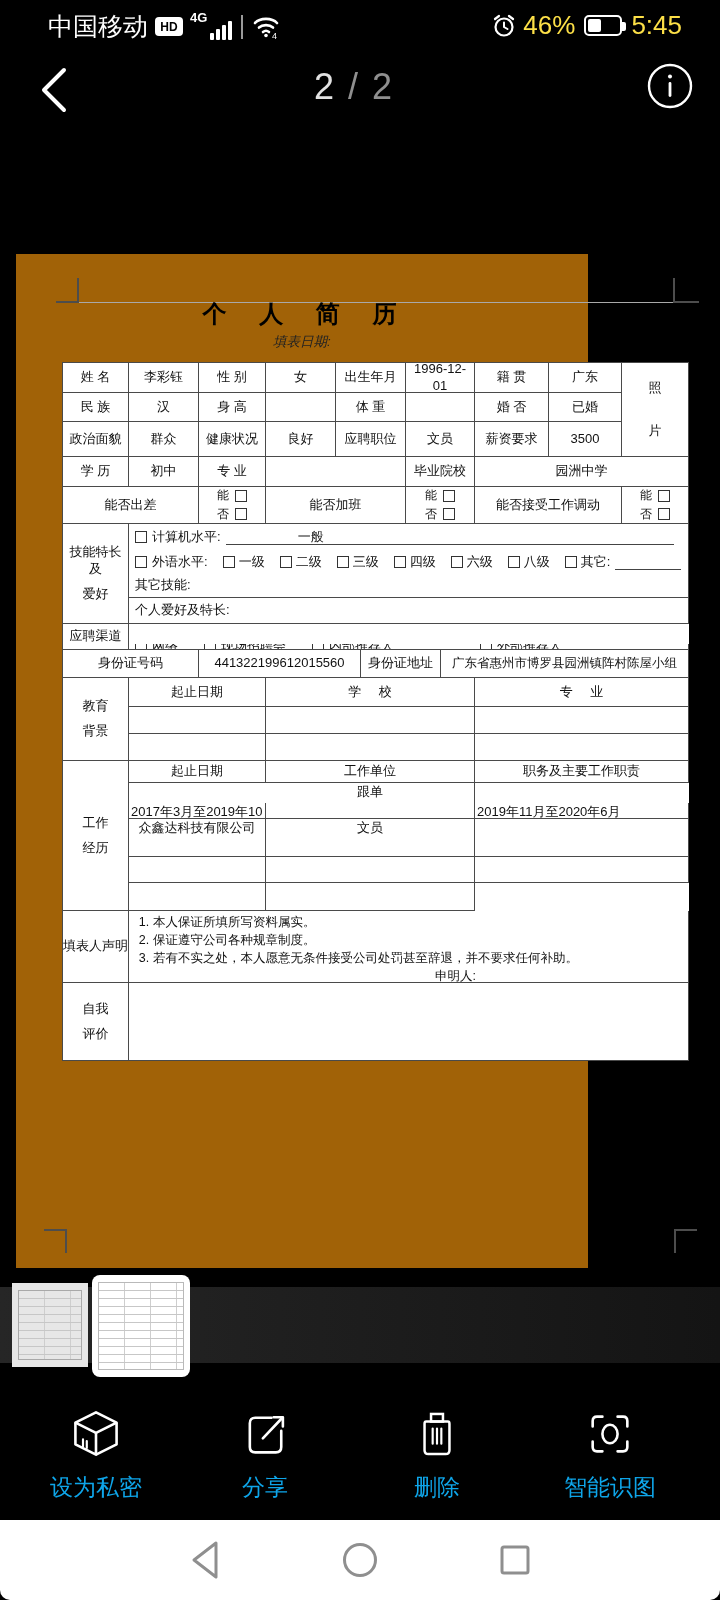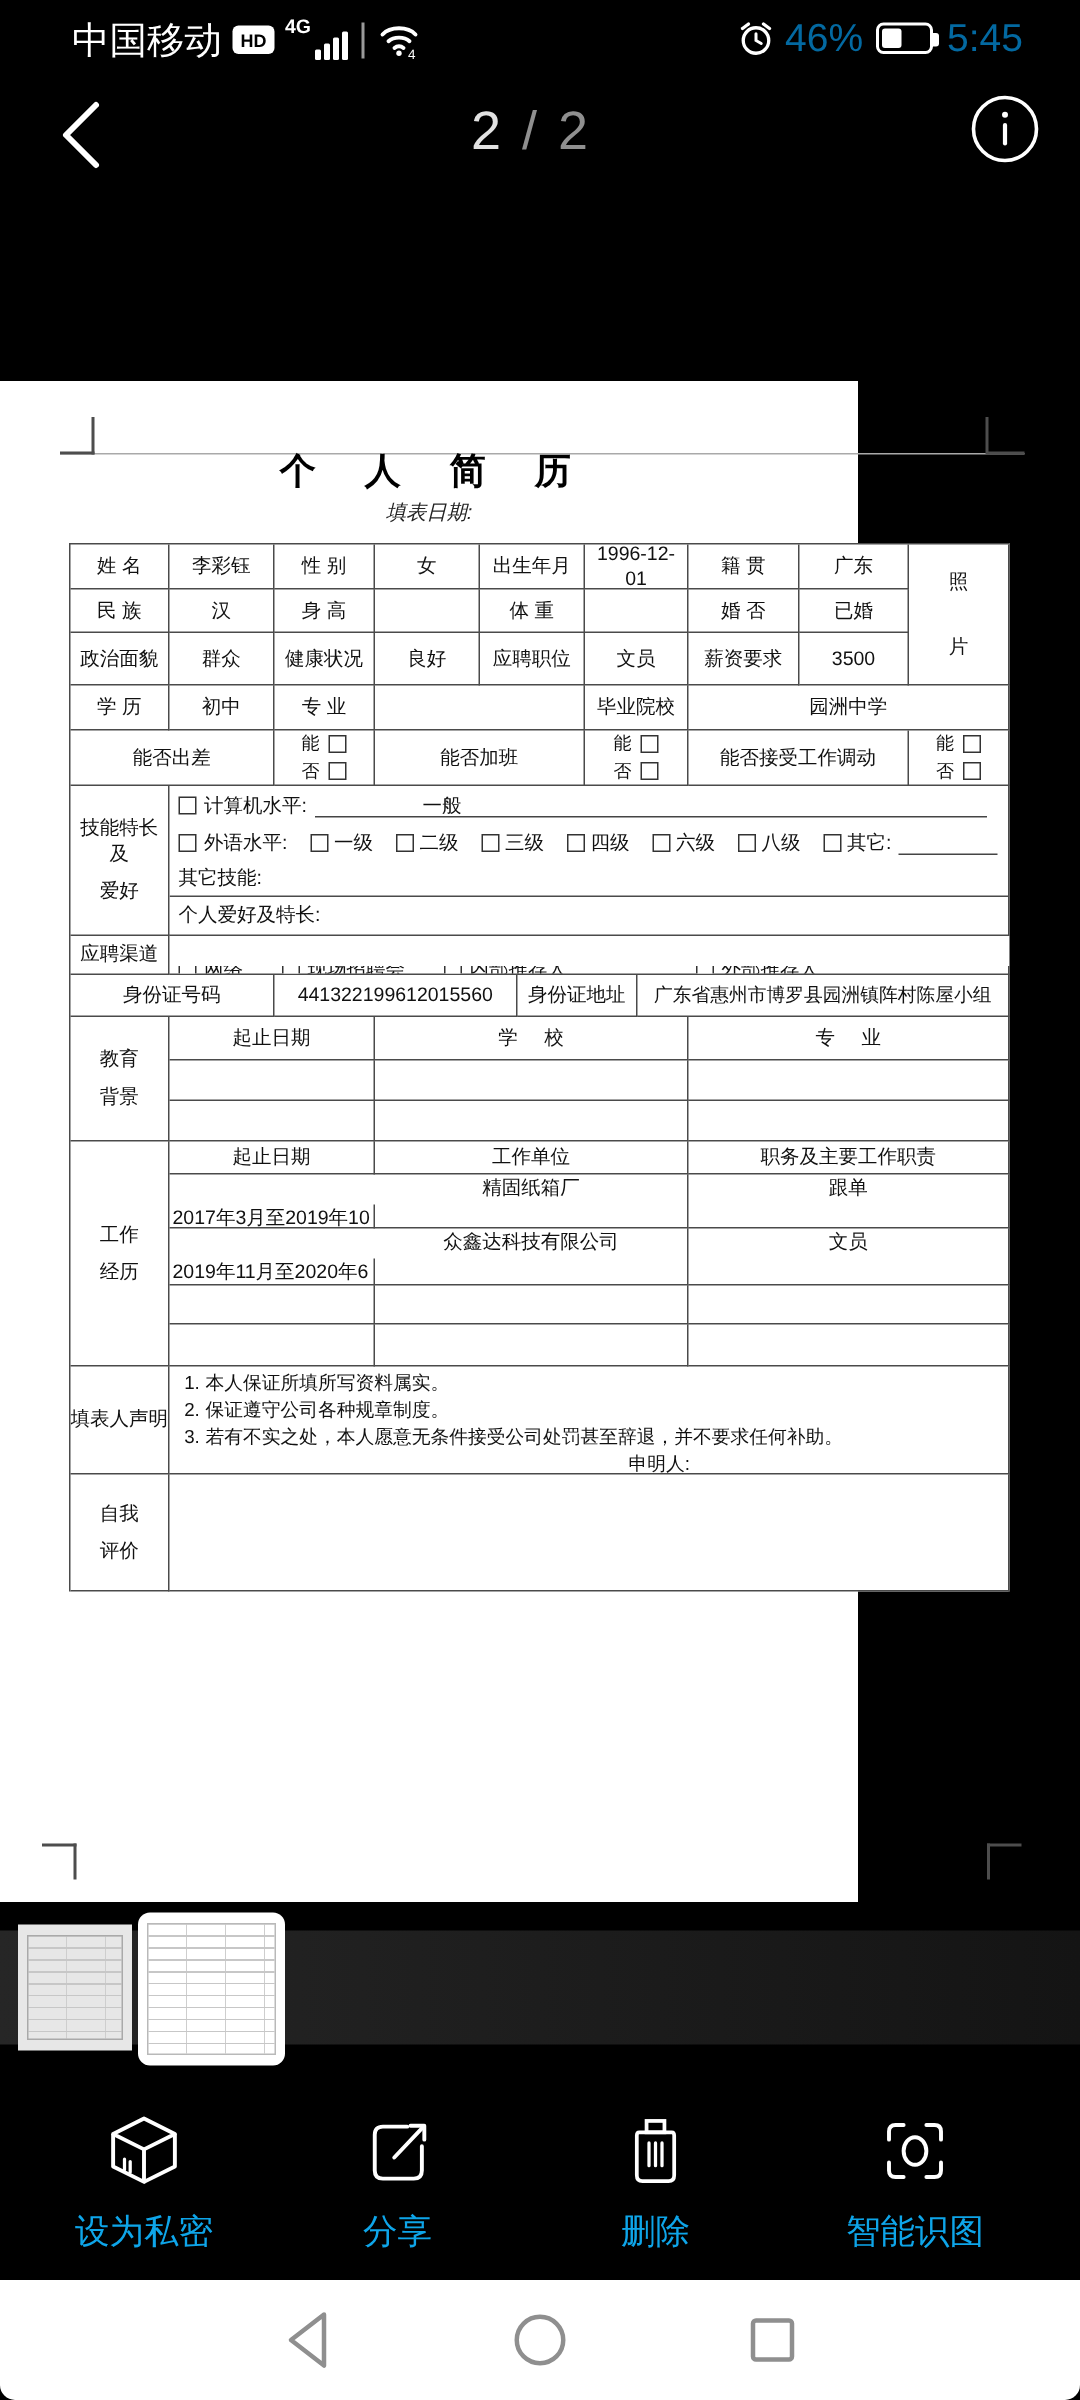--- a/index.html
+++ b/index.html
@@ -18,33 +18,33 @@
   .hd-badge { width:28px; height:19px; background:#fff; border-radius:4px; color:#000;
               font-size:12px; font-weight:bold; display:flex; align-items:center; justify-content:center; }
   .net-wrap { position:relative; width:42px; height:30px; }
   .net-g { position:absolute; left:0; top:-2px; font-size:13px; font-weight:bold; color:#fff; }
   .sig-bars { position:absolute; right:0; bottom:2px; display:flex; align-items:flex-end; gap:2px; }
   .sig-bars i { display:block; width:4px; background:#fff; border-radius:1px; }
   .sig-bars i:nth-child(1){height:7px}.sig-bars i:nth-child(2){height:11px}
   .sig-bars i:nth-child(3){height:15px}.sig-bars i:nth-child(4){height:19px}
   .sig-div { width:2px; height:24px; background:#9a9a9a; margin:0 2px; }
   .sbar-right { position:absolute; right:38px; top:10px; display:flex; align-items:center; gap:6px; }
-  .pct, .clock { font-size:26px; color:#0369a1; }
+  .pct, .clock { font-size:26px; color:#fde047; }
   .batt { position:relative; width:38px; height:21px; border:2px solid #fff; border-radius:5px; margin:0 3px; }
   .batt .fill { position:absolute; left:2px; top:2px; bottom:2px; width:13px; background:#fff; border-radius:2px; }
   .batt .nub { position:absolute; right:-6px; top:5px; width:4px; height:9px; background:#fff; border-radius:0 2px 2px 0; }
   
   .hdr { position:absolute; left:0; top:48px; width:720px; height:82px; }
   .back-btn { position:absolute; left:34px; top:58px; width:40px; height:56px; top:14px; }
   .page-ind { position:absolute; left:0; right:12px; top:18px; text-align:center; font-size:36px; letter-spacing:2px; }
   .page-ind .cur { color:#e2e2e2; }
   .page-ind .sep, .page-ind .tot { color:#8f8f8f; }
   .info-btn { position:absolute; right:26px; top:14px; width:48px; height:48px; }
   
-  .doc { position:absolute; left:0; top:254px; width:572px; height:1014px; background:#ffffff; color:#151515; }
+  .doc { position:absolute; left:16px; top:254px; width:572px; height:1014px; background:#a16207; color:#151515; }
   .mark { position:absolute; background:#4d4d4d; }
   .fold-line { position:absolute; left:40px; top:48px; width:643px; height:1px; background:#a9a9a9; }
   .doc-title { position:absolute; left:0; right:0; top:44px; text-align:center;
                font-size:24px; font-weight:bold; color:#000; letter-spacing:5px; word-spacing:16px; }
   .doc-date { position:absolute; left:0; right:0; top:79px; text-align:center; font-size:13.5px; color:#222;font-style:italic; }
   
   .tbl { position:absolute; left:46px; top:108px; width:627px;
          border-left:1px solid #4a4a4a; border-top:1px solid #4a4a4a; background:#fff; font-size:13px; }
   .gr { display:grid; }
   .c { border-right:1px solid #4a4a4a; border-bottom:1px solid #4a4a4a;
@@ -377,21 +377,20 @@
         <div class="c col vlabel2">
           <span>工作</span>
             <span>经历</span>
         </div>
         <div>
           <div class="inner workR">
             <div class="c">起止日期</div>
             <div class="c">工作单位</div>
             <div class="c">职务及主要工作职责</div>
             <div class="c left top">2017年3月至2019年10月</div>
-            <div class="c top">精固纸箱厂</div>
             <div class="c top">跟单</div>
             <div class="c left top">2019年11月至2020年6月</div>
             <div class="c top">众鑫达科技有限公司</div>
             <div class="c top">文员</div>
             <div class="c"></div>
               <div class="c"></div>
               <div class="c"></div>
             <div class="c"></div>
               <div class="c"></div>
               <div class="c"></div>

